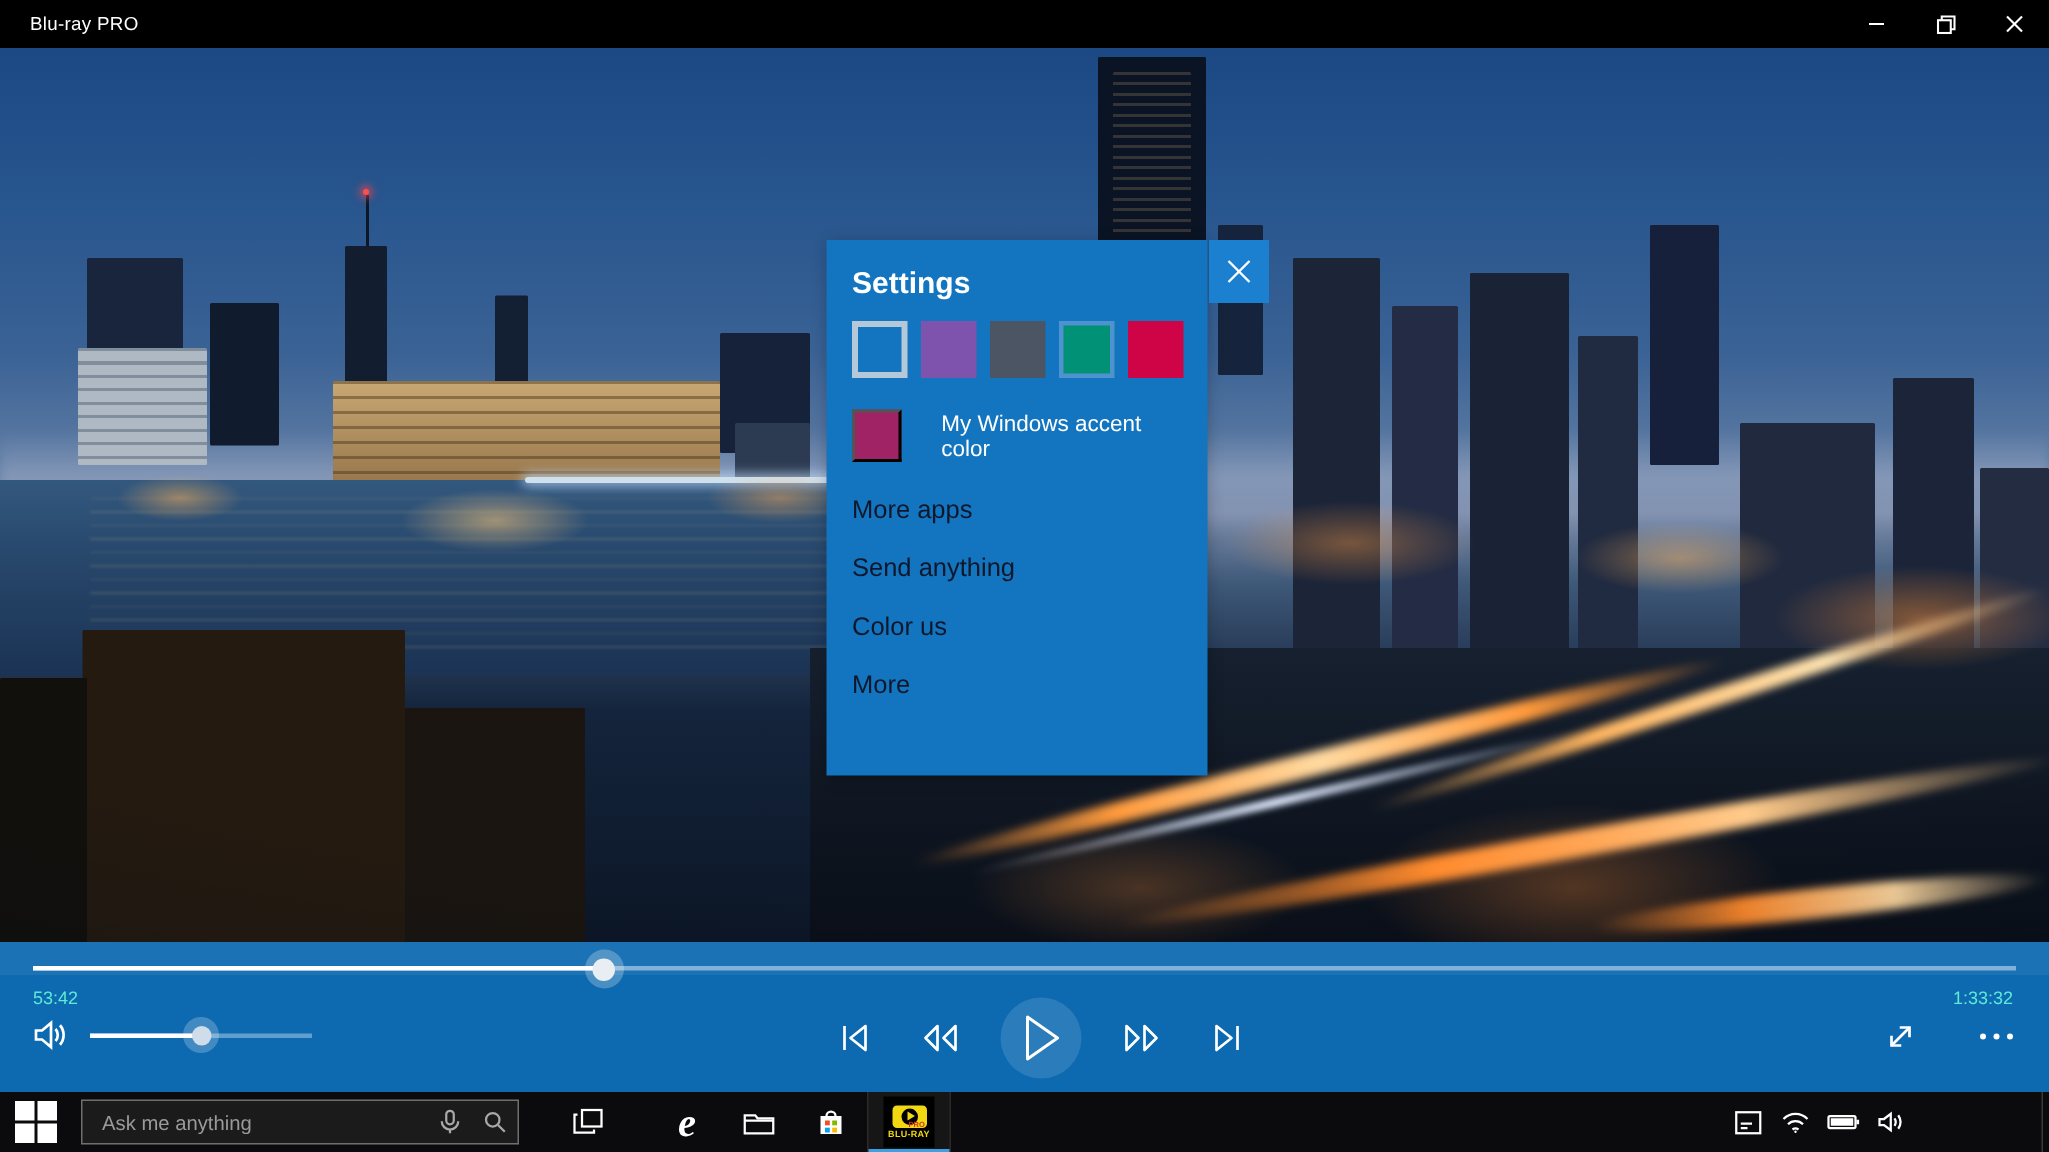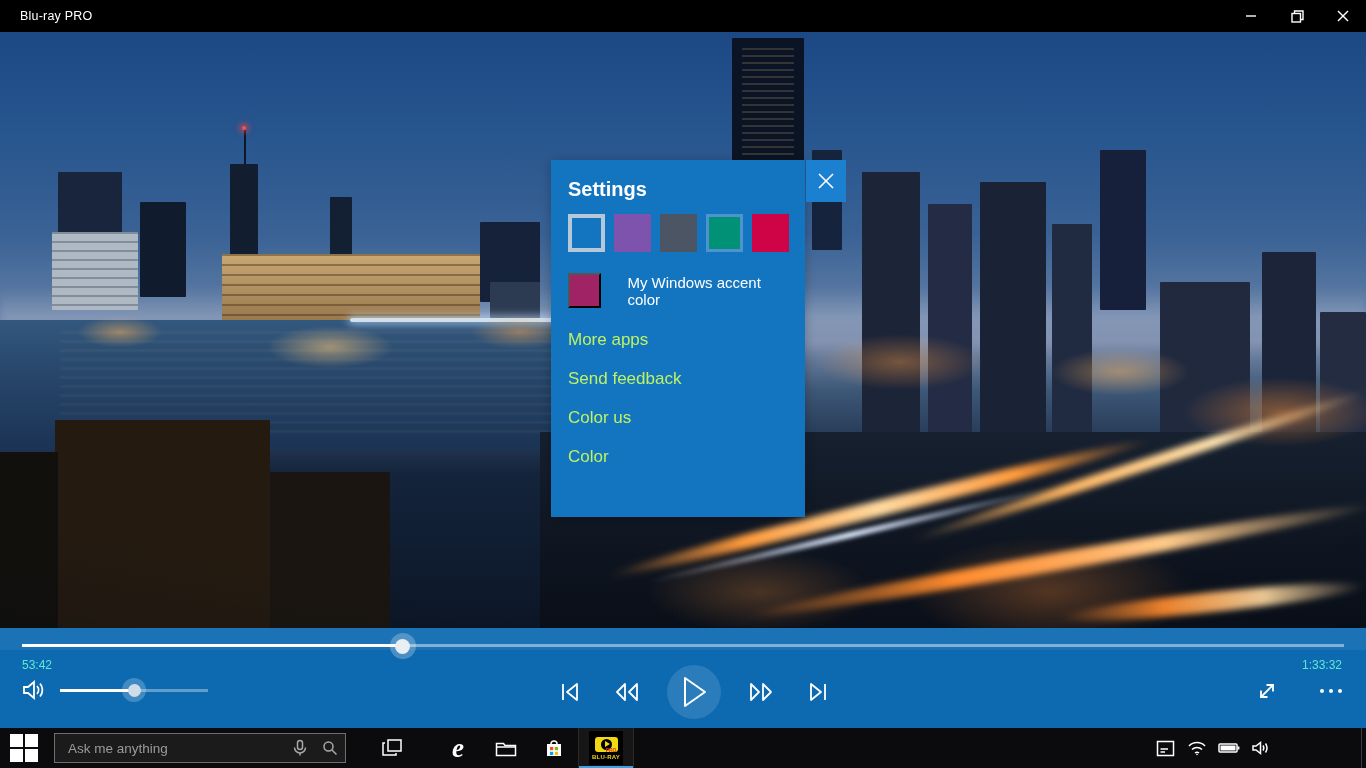--- a/index.html
+++ b/index.html
@@ -56,21 +56,21 @@
   .settings-title { font-size:20px; font-weight:bold; margin-top:4px; }
   .color-label { font-size:19px; font-weight:300; margin-top:30px; }
   .swatch-row { display:flex; gap:9px; margin-top:13px; }
   .swatch { width:38px; height:38px; border:none; cursor:pointer; }
   .swatch.selected { border:4px solid #b5c8da; }
   .swatch.highlight { border:3px solid #4e92cf; }
   .accent-row { display:flex; align-items:center; gap:26px; margin-top:21px; }
   .accent-swatch { width:35px; height:35px; cursor:pointer; }
   .accent-label { font-size:15px; font-weight:300; }
   .settings-links { margin-top:22px; display:flex; flex-direction:column; }
-  .settings-link { font-size:17px; font-weight:300; color:#bef264; background:none; border:none;
+  .settings-link { font-size:17px; font-weight:300; color:#0f172a; background:none; border:none;
                    text-align:left; padding:0; margin-bottom:19px; cursor:pointer; }
   .settings-close { position:absolute; left:806px; top:128px; width:40px; height:42px; z-index:21;
                     background:#1b80d0; border:none; cursor:pointer; display:flex; align-items:center; justify-content:center; }
   .settings-close svg { stroke:#fff; stroke-width:1.6; }
 
   
   .controlbar { position:absolute; top:628px; left:0; width:1366px; height:100px; background:#0d6ab1; z-index:25; }
   .controlbar::before { content:""; position:absolute; top:0; left:0; width:100%; height:22px; background:rgba(255,255,255,.06); }
   .seek { position:absolute; left:22px; right:22px; top:10px; height:16px; cursor:pointer; }
   .seek-track { position:absolute; left:0; right:0; top:6px; height:3px; background:rgba(255,255,255,.45); }
@@ -219,23 +219,23 @@
         <button class="swatch" style="background: rgb(75, 85, 99);"></button>
         <button class="swatch highlight" style="background: rgb(0, 145, 119);"></button>
         <button class="swatch" style="background: rgb(207, 4, 70);"></button>
       </div>
       <div class="accent-row">
         <button class="accent-swatch" style="background: rgb(160, 35, 101);"></button>
         <span class="accent-label">My Windows accent color</span>
       </div>
       <div class="settings-links">
         <button class="settings-link">More apps</button>
-        <button class="settings-link">Send feedback</button>
+        <button class="settings-link">Send anything</button>
         <button class="settings-link">Color us</button>
-        <button class="settings-link">Color</button>
+        <button class="settings-link">More</button>
       </div>
     </div>
     <button class="settings-close" style="background: rgb(27, 128, 208);">
       <svg width="18" height="18" viewBox="0 0 18 18">
           <line x1="2" y1="2" x2="16" y2="16"></line>
           <line x1="16" y1="2" x2="2" y2="16"></line>
         </svg>
     </button>
   </div>
 

